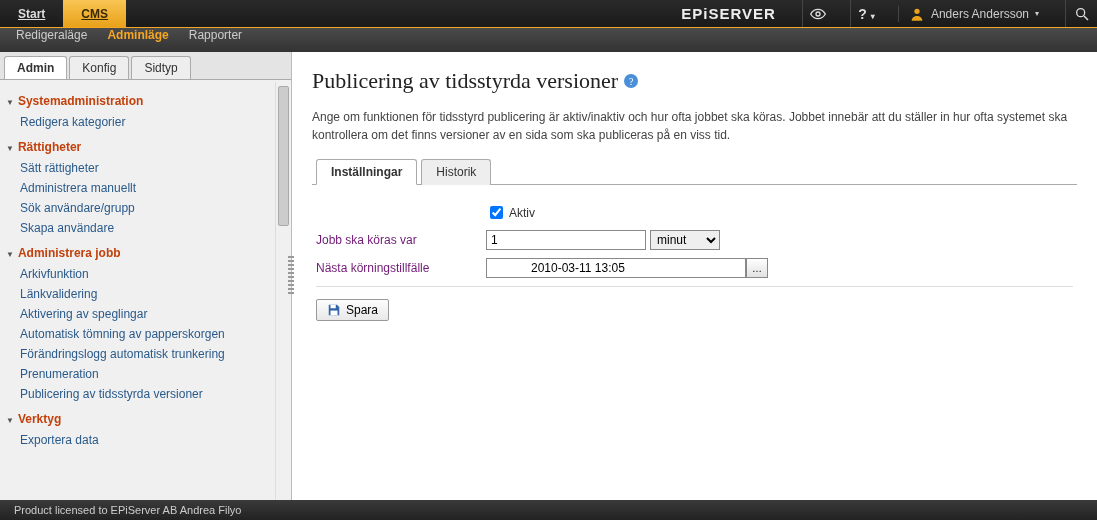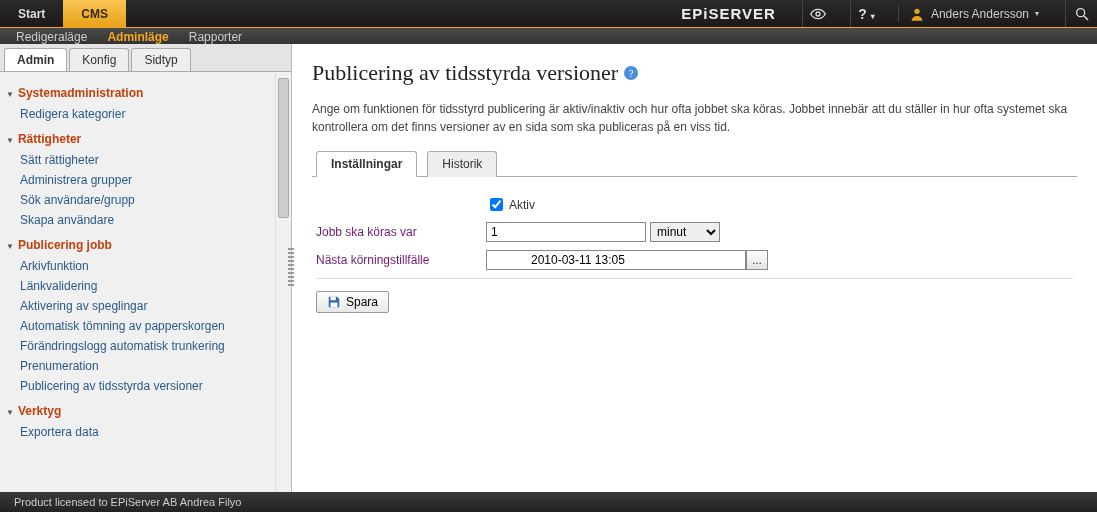--- a/index.html
+++ b/index.html
@@ -1,29 +1,29 @@
 <!DOCTYPE html>
 <html><head>
 <meta charset="utf-8">
 <style>
   * { box-sizing: border-box; }
   body { margin: 0; font-family: Arial, Helvetica, sans-serif; font-size: 12px; background: #fff; color: #333; }
   
   
   .topbar { height: 28px; background: linear-gradient(#2a2a2a, #1a1a1a); border-bottom: 1px solid #f5a623; display: flex; align-items: stretch; color: #ccc; position: relative; }
   .topbar-left { display: flex; }
-  .top-tab { padding: 0 18px; display: flex; align-items: center; font-weight: bold; cursor: pointer; color: #ddd; }
+  .top-tab { padding: 0 18px; display: flex; align-items: center; font-weight: bold; cursor: pointer; color: #ddd; text-decoration: underline; }
   .top-tab.active { background: linear-gradient(#f9c553, #e8a11a); color: #3a2a00; }
   .topbar-right { margin-left: auto; display: flex; align-items: center; gap: 16px; }
   .brand { font-family: Arial; font-weight: bold; letter-spacing: 1px; font-size: 15px; color: #eee; padding: 0 10px; }
   .top-icon { width: 32px; height: 100%; display: flex; align-items: center; justify-content: center; border-left: 1px solid #444; cursor: pointer; }
   .user { padding: 0 10px; display: flex; align-items: center; gap: 6px; border-left: 1px solid #444; cursor: pointer; white-space: nowrap; }
   
   
-  .subbar { height: 16px; background: linear-gradient(#4a4a4a, #333); display: flex; align-items: flex-end; padding: 0 6px; color: #ccc; }
+  .subbar { height: 24px; background: linear-gradient(#4a4a4a, #333); display: flex; align-items: flex-start; padding: 0 6px; color: #ccc; }
   .subbar a { padding: 0 10px; color: #ccc; cursor: pointer; }
   .subbar a.active { color: #f5a623; font-weight: bold; }
   
   
   .layout { display: flex; height: calc(520px - 28px - 24px - 20px); }
   
   
   .left { width: 292px; background: #f0f0f0; border-right: 1px solid #bbb; display: flex; flex-direction: column; position: relative; }
   .left-tabs { display: flex; border-bottom: 1px solid #aaa; background: #e4e4e4; padding: 4px 4px 0 4px; gap: 2px; }
   .left-tab { padding: 4px 12px; border: 1px solid #aaa; border-bottom: none; background: #eee; cursor: pointer; border-radius: 3px 3px 0 0; }
@@ -36,21 +36,21 @@
   .scroll-track { position: absolute; right: 0; top: 30px; bottom: 0; width: 16px; background: #f0f0f0; border-left: 1px solid #ddd; }
   .scroll-thumb { position: absolute; left: 2px; right: 2px; top: 4px; height: 140px; background: #ccc; border: 1px solid #aaa; border-radius: 2px; }
   .drag-handle { position: absolute; right: -3px; top: 50%; width: 6px; height: 40px; transform: translateY(-50%); background: repeating-linear-gradient(#999, #999 2px, transparent 2px, transparent 4px); cursor: ew-resize; }
   
   
   .main { flex: 1; padding: 16px 20px; overflow: auto; }
   .main h1 { font-family: Georgia, serif; font-weight: normal; font-size: 22px; color: #222; margin: 0 0 14px 0; display: flex; align-items: center; gap: 6px; }
   .help-icon { width: 14px; height: 14px; border-radius: 50%; background: #4a90d9; color: #fff; font-size: 10px; display: inline-flex; align-items: center; justify-content: center; }
   .desc { color: #444; line-height: 1.5; margin-bottom: 14px; }
   
-  .page-tabs { border-bottom: 1px solid #aaa; display: flex; gap: 10px; padding-left: 4px; }
+  .page-tabs { border-bottom: 1px solid #aaa; display: flex; gap: 4px; padding-left: 4px; }
   .page-tab { padding: 5px 14px; border: 1px solid #aaa; border-bottom: none; background: #eee; cursor: pointer; border-radius: 3px 3px 0 0; position: relative; top: 1px; }
   .page-tab.active { background: #fff; font-weight: bold; border-bottom: 1px solid #fff; }
   
   .form { padding: 18px 4px; }
   .form-row { display: flex; align-items: center; margin-bottom: 8px; }
   .form-row label { width: 170px; color: #701a75; }
   .form-row input[type=text] { border: 1px solid #888; padding: 2px 4px; font-size: 12px; height: 20px; }
   .form-row select { border: 1px solid #888; padding: 1px 2px; font-size: 12px; height: 20px; }
   .ellipsis-btn { width: 22px; height: 20px; border: 1px solid #888; background: linear-gradient(#fefefe,#e2e2e2); cursor: pointer; font-size: 10px; padding: 0; }
   hr { border: none; border-top: 1px solid #ddd; margin: 8px 0 12px; }
@@ -114,25 +114,25 @@
       <div class="left-tab">Sidtyp</div>
     </div>
     <div class="tree">
       <h4>Systemadministration</h4>
       <ul>
         <li>Redigera kategorier</li>
       </ul>
       <h4>Rättigheter</h4>
       <ul>
         <li>Sätt rättigheter</li>
-        <li>Administrera grupper</li>
+        <li>Administrera manuellt</li>
         <li>Sök användare/grupp</li>
         <li>Skapa användare</li>
       </ul>
-      <h4>Publicering jobb</h4>
+      <h4>Administrera jobb</h4>
       <ul>
         <li>Arkivfunktion</li>
         <li>Länkvalidering</li>
         <li>Aktivering av speglingar</li>
         <li>Automatisk tömning av papperskorgen</li>
         <li>Förändringslogg automatisk trunkering</li>
         <li>Prenumeration</li>
         <li>Publicering av tidsstyrda versioner</li>
       </ul>
       <h4>Verktyg</h4>

